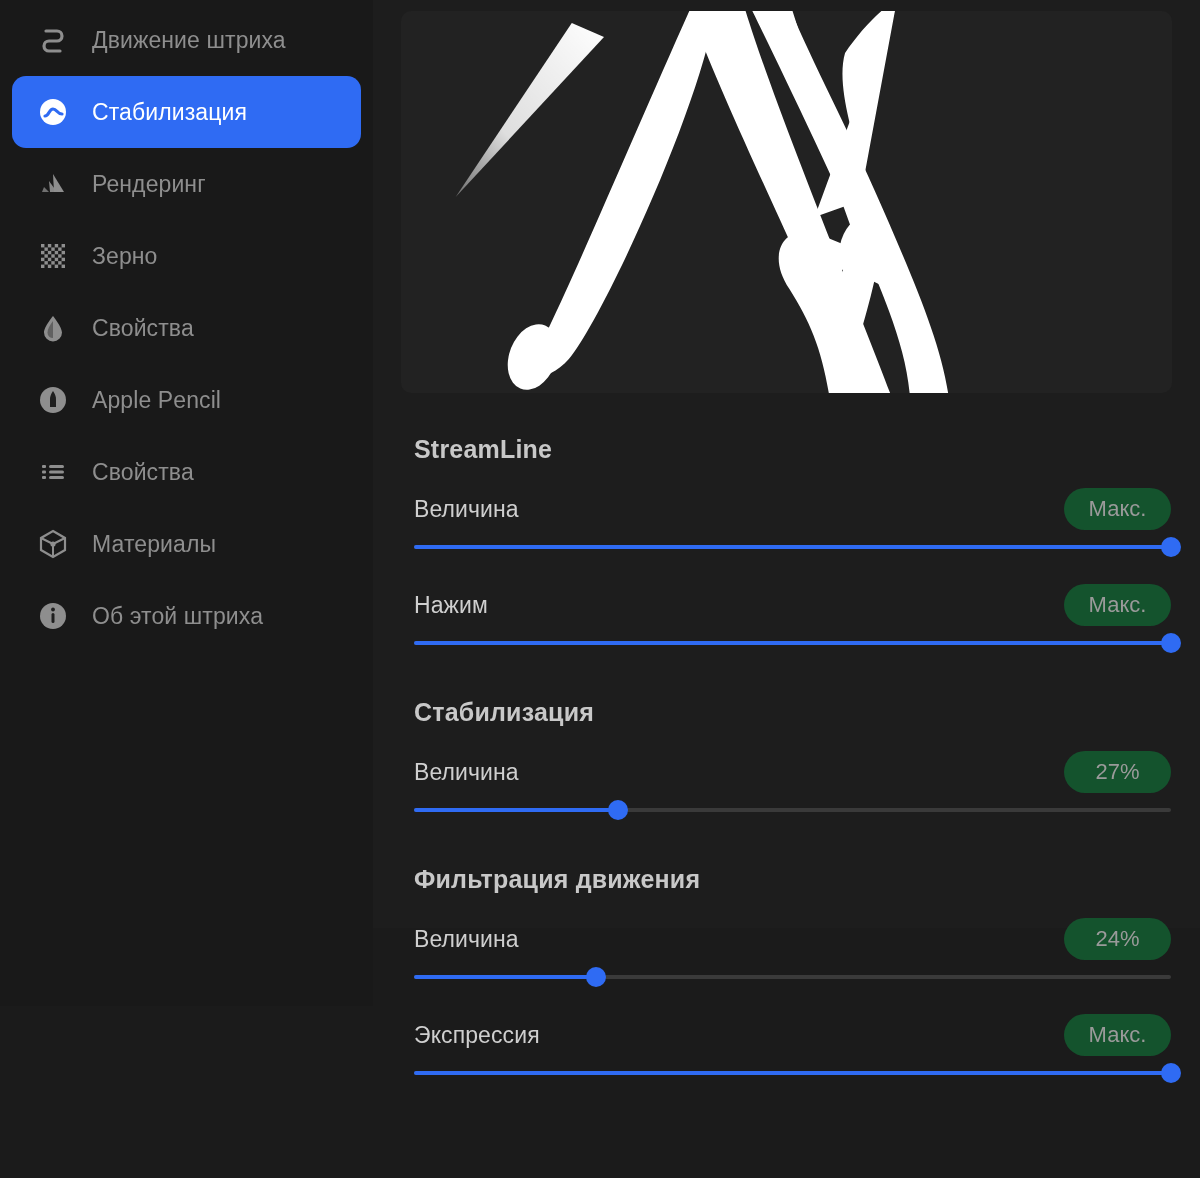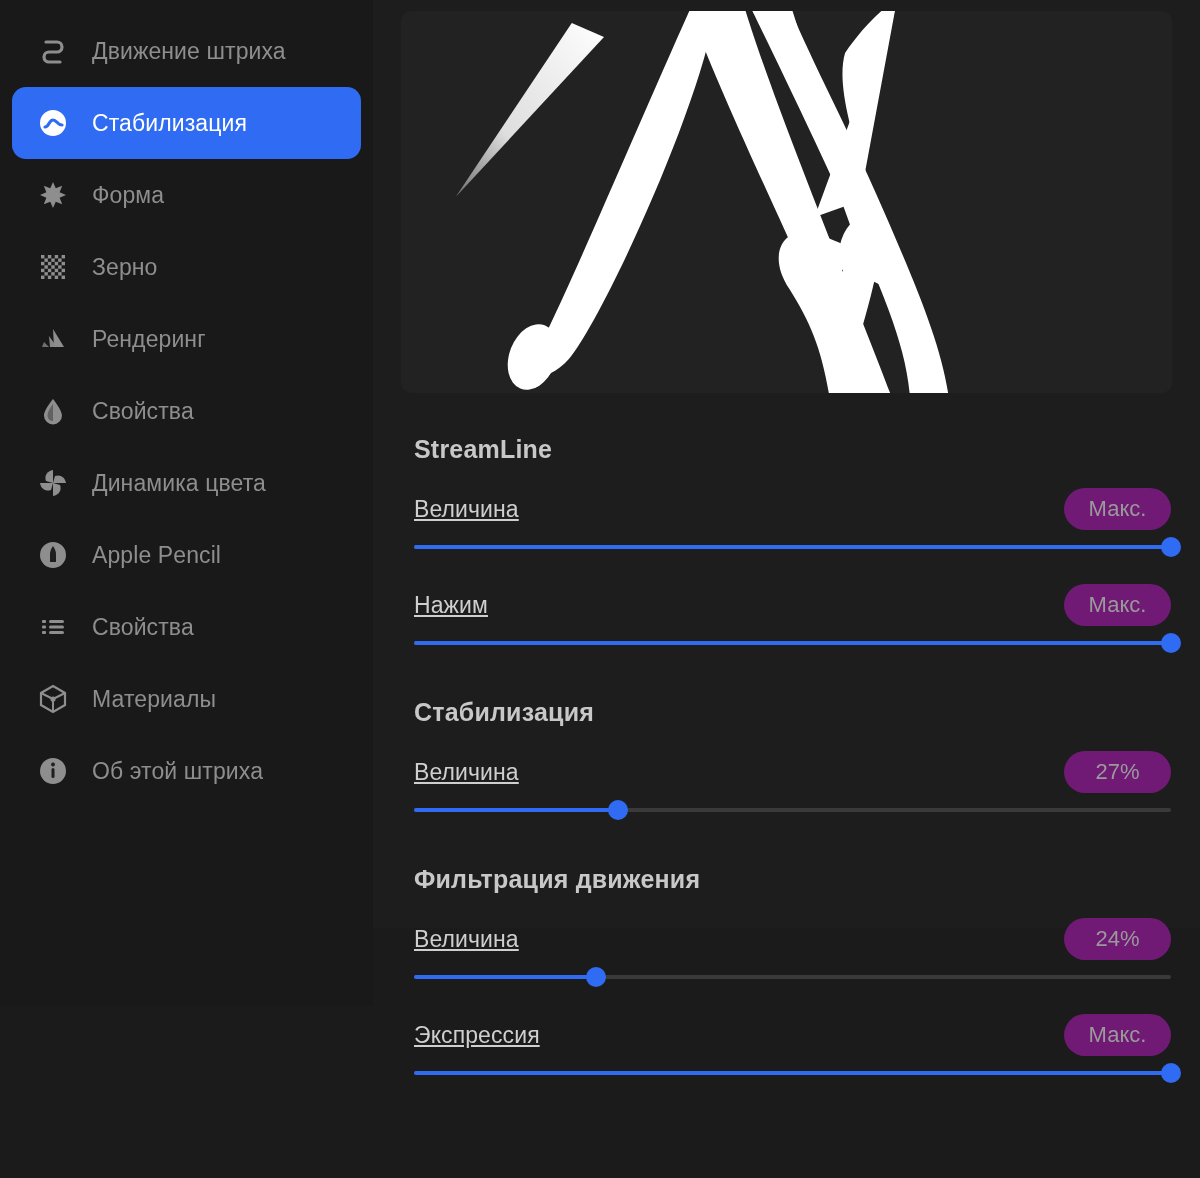--- a/index.html
+++ b/index.html
@@ -15,21 +15,21 @@
     display: flex;
     background: #1b1b1b;
   }
 
   
   .sidebar {
     width: 373px;
     height: 1006px;
     background: #191919;
     flex: 0 0 373px;
-    padding-top: 15px;
+    padding-top: 4px;
     position: relative;
   }
   .side-item {
     position: relative;
     height: 72px;
     margin: 0 12px;
     border-radius: 14px;
     display: flex;
     align-items: center;
     padding-left: 24px;
@@ -86,27 +86,26 @@
   .slider-head {
     display: flex;
     align-items: center;
     justify-content: space-between;
     height: 42px;
   }
   .slider-name {
     font-size: 23px;
     color: #cfcfcf;
     letter-spacing: 0.1px;
-    text-decoration: underline;
   }
   .slider-badge {
     min-width: 107px;
     height: 42px;
     border-radius: 21px;
-    background: #701a75;
+    background: #14532d;
     color: #9a9a9a;
     font-size: 22px;
     display: flex;
     align-items: center;
     justify-content: center;
     padding: 0 14px;
     margin-right: 1px;
     cursor: pointer;
   }
   .track-wrap {
@@ -162,24 +161,26 @@
             <svg width="34" height="34" viewBox="0 0 34 34">
               <circle cx="17" cy="17" r="13" fill="#ffffff"></circle>
               <path d="M9 21 C13 21 13 14 17 14 C21 14 21 19 26 19" fill="none" stroke="#2f6bf3" stroke-width="3.2" stroke-linecap="round"></path>
             </svg>
           </span>
           <span class="side-label">Стабилизация</span>
         </div>
         <div class="side-item">
           <span class="side-icon">
             <svg width="34" height="34" viewBox="0 0 34 34">
-              <polygon points="17.00,4.00 19.76,10.35 26.19,7.81 23.65,14.24 30.00,17.00 23.65,19.76 26.19,26.19 19.76,23.65 17.00,30.00 14.24,23.65 7.81,26.19 10.35,19.76 4.00,17.00 10.35,14.24 7.81,7.81 14.24,10.35" fill="#8e8e8e"></polygon>
-            </svg>
-          </span>
-          <span class="side-label">Форма</span>
+              <path d="M17 7 L28 25 H18 Z" fill="#8e8e8e"></path>
+              <path d="M13 14 L21 25 H14 Z" fill="#8e8e8e" opacity="0.95"></path>
+              <path d="M8 20 L13 25 H6 Z" fill="#8e8e8e" opacity="0.75"></path>
+            </svg>
+          </span>
+          <span class="side-label">Рендеринг</span>
         </div>
         <div class="side-item">
           <span class="side-icon">
             <svg width="34" height="34" viewBox="0 0 34 34">
               <rect x="5.00" y="5.00" width="3.43" height="3.43" fill="#8e8e8e"></rect>
               <rect x="11.86" y="5.00" width="3.43" height="3.43" fill="#8e8e8e"></rect>
               <rect x="18.71" y="5.00" width="3.43" height="3.43" fill="#8e8e8e"></rect>
               <rect x="25.57" y="5.00" width="3.43" height="3.43" fill="#8e8e8e"></rect>
               <rect x="8.43" y="8.43" width="3.43" height="3.43" fill="#8e8e8e"></rect>
               <rect x="15.29" y="8.43" width="3.43" height="3.43" fill="#8e8e8e"></rect>
@@ -202,48 +203,25 @@
               <rect x="11.86" y="25.57" width="3.43" height="3.43" fill="#8e8e8e"></rect>
               <rect x="18.71" y="25.57" width="3.43" height="3.43" fill="#8e8e8e"></rect>
               <rect x="25.57" y="25.57" width="3.43" height="3.43" fill="#8e8e8e"></rect>
             </svg>
           </span>
           <span class="side-label">Зерно</span>
         </div>
         <div class="side-item">
           <span class="side-icon">
             <svg width="34" height="34" viewBox="0 0 34 34">
-              <path d="M17 7 L28 25 H18 Z" fill="#8e8e8e"></path>
-              <path d="M13 14 L21 25 H14 Z" fill="#8e8e8e" opacity="0.95"></path>
-              <path d="M8 20 L13 25 H6 Z" fill="#8e8e8e" opacity="0.75"></path>
-            </svg>
-          </span>
-          <span class="side-label">Рендеринг</span>
-        </div>
-        <div class="side-item">
-          <span class="side-icon">
-            <svg width="34" height="34" viewBox="0 0 34 34">
               <path d="M17 5 C17 5 8 16 8 21.5 A9 9 0 0 0 26 21.5 C26 16 17 5 17 5 Z" fill="#8e8e8e"></path>
               <path d="M17 10 C14 14 11.5 18 11.5 21.5 A5.5 5.5 0 0 0 17 27 Z" fill="#2a2a2a" opacity="0.45"></path>
             </svg>
           </span>
           <span class="side-label">Свойства</span>
-        </div>
-        <div class="side-item">
-          <span class="side-icon">
-            <svg width="34" height="34" viewBox="0 0 34 34">
-              <g fill="#8e8e8e">
-                <path d="M17 17 L17 4 C11 5 8 10 10 15 Z"></path>
-                <path d="M17 17 L30 17 C29 11 24 8 19 10 Z"></path>
-                <path d="M17 17 L17 30 C23 29 26 24 24 19 Z"></path>
-                <path d="M17 17 L4 17 C5 23 10 26 15 24 Z"></path>
-              </g>
-            </svg>
-          </span>
-          <span class="side-label">Динамика цвета</span>
         </div>
         <div class="side-item">
           <span class="side-icon">
             <svg width="34" height="34" viewBox="0 0 34 34">
               <circle cx="17" cy="17" r="13" fill="#8e8e8e"></circle>
               <path d="M17 8 C14.5 11.5 14 14 14 16.5 L14 24 L20 24 L20 16.5 C20 14 19.5 11.5 17 8 Z" fill="#1f1f1f"></path>
             </svg>
           </span>
           <span class="side-label">Apple Pencil</span>
         </div>

